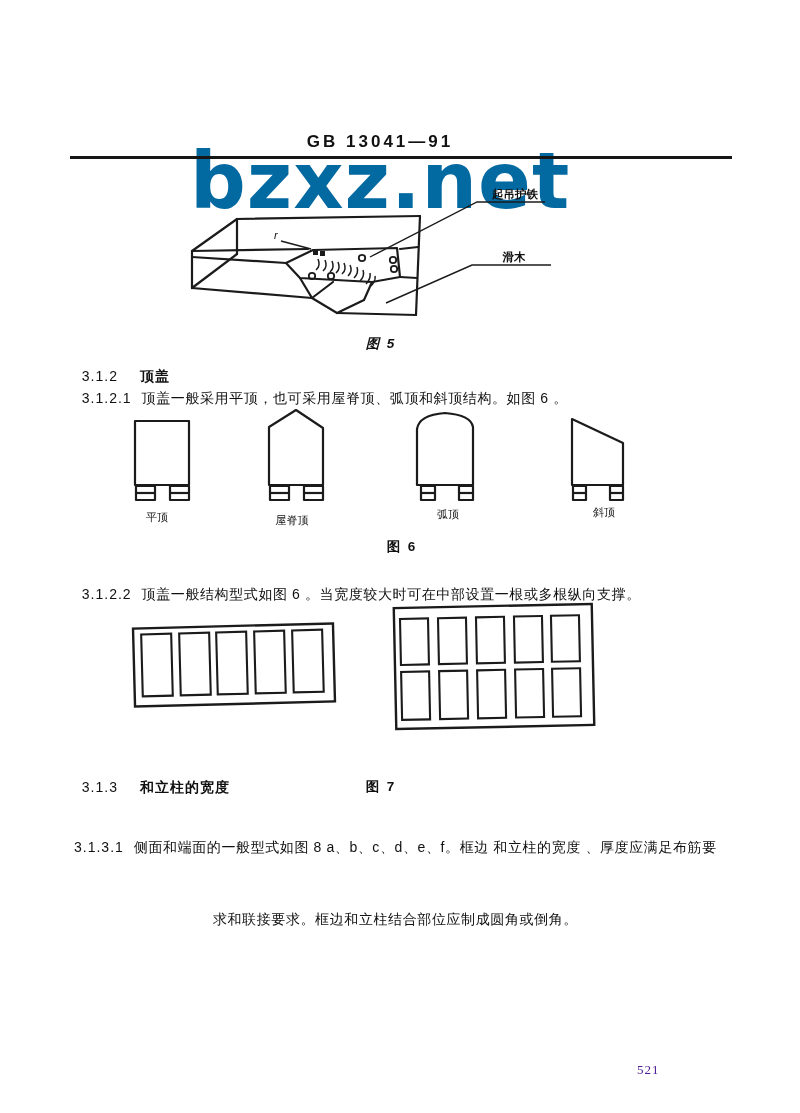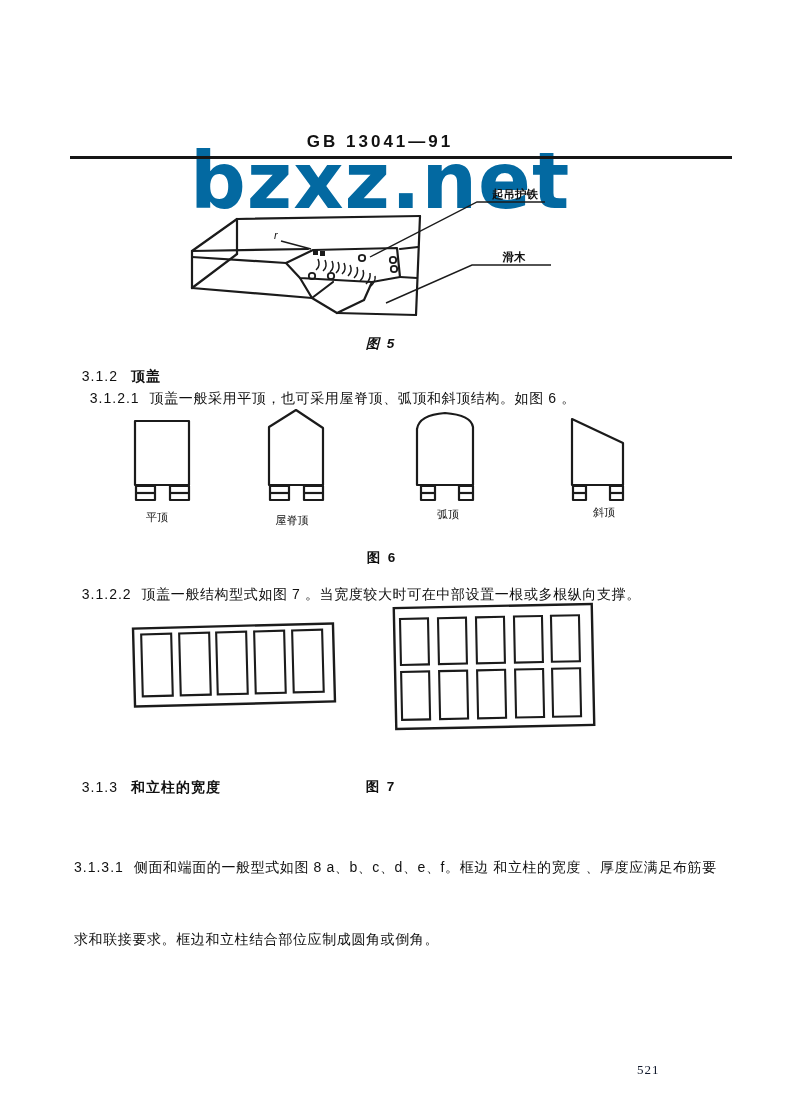--- a/index.html
+++ b/index.html
@@ -36,27 +36,27 @@
     left:0;width:760px;text-align:center;
     font-size:13.5px;font-weight:bold;
     white-space:pre;z-index:2;
   }
   .para,.heading{
     left:74px;z-index:2;
     font-size:14px;line-height:16px;
     white-space:pre;
   }
   .num{font-weight:normal;letter-spacing:1px;}
-  .heading .ttl{font-weight:bold;margin-left:13px;letter-spacing:1px;text-align:center;}
+  .heading .ttl{font-weight:bold;margin-left:22px;letter-spacing:1px;text-align:center;}
   .para .txt{margin-left:10px;letter-spacing:0.6px;}
   .twolines{line-height:24px;}
   .page-num{
     left:637px;top:1062px;
     font-family:"Liberation Serif",serif;
-    font-size:13px;color:#0f172a;letter-spacing:1px;z-index:2;
+    font-size:13px;color:#4c1d95;letter-spacing:1px;z-index:2;
   }
 </style>
 </head>
 <body>
 
 <div class="abs watermark">bzxz.net</div>
 
 <div class="abs std-code">GB 13041—91</div>
 <div class="abs rule"></div>
 
@@ -116,21 +116,21 @@
   <text x="415" y="15" font-size="11.5" text-anchor="middle" font-weight="bold">起吊护铁</text>
   <text x="414" y="78" font-size="11.5" text-anchor="middle" font-weight="bold">滑木</text>
 </svg>
 
 <div class="abs caption" style="top:335px;font-style:italic;">图  5</div>
 
 <div class="abs heading" style="top:352px;">
   <span class="num">3.1.2</span><span class="ttl">顶盖</span>
 </div>
 
-<div class="abs para" style="top:374px;margin-left:8px;">
+<div class="abs para" style="top:374px;">
   <span class="num">3.1.2.1</span><span class="txt">顶盖一般采用平顶，也可采用屋脊顶、弧顶和斜顶结构。如图 6 。</span>
 </div>
 
 <svg class="abs" style="left:120px;top:402px;" width="520" height="128" viewBox="0 0 520 128">
   <g stroke="#1b1b1b" stroke-width="2.2" fill="none" stroke-linejoin="round">
 
     <g>
       <rect x="15" y="19" width="54" height="64"></rect>
       <rect x="16" y="84" width="19" height="14"></rect>
         <path d="M16,91 L35,91"></path>
@@ -161,24 +161,24 @@
       <rect x="490" y="84" width="13" height="14"></rect>
         <path d="M490,91 L503,91"></path>
     </g>
   </g>
   <text x="37" y="119" font-size="11" text-anchor="middle">平顶</text>
   <text x="172" y="122" font-size="11" text-anchor="middle">屋脊顶</text>
   <text x="328" y="116" font-size="11" text-anchor="middle">弧顶</text>
   <text x="484" y="114" font-size="11" text-anchor="middle">斜顶</text>
 </svg>
 
-<div class="abs caption" style="top:549px;width:762px;">图  6</div>
+<div class="abs caption" style="top:538px;width:762px;padding-left:20px;">图  6</div>
 
 <div class="abs para" style="top:570px;">
-  <span class="num">3.1.2.2</span><span class="txt">顶盖一般结构型式如图 7 。当宽度较大时可在中部设置一根或多根纵向支撑。</span>
+  <span class="num">3.1.2.2</span><span class="txt">顶盖一般结构型式如图 6 。当宽度较大时可在中部设置一根或多根纵向支撑。</span>
 </div>
 
 <svg class="abs" style="left:125px;top:597px;" width="480" height="142" viewBox="0 0 480 142">
   <g stroke="#1b1b1b" stroke-width="2.4" fill="none">
     <g transform="rotate(-1.5 109 68)">
       <rect x="9" y="29" width="200" height="78"></rect>
       <rect x="17" y="35" width="30" height="62" stroke-width="2.1"></rect>
       <rect x="55" y="35" width="30" height="62" stroke-width="2.1"></rect>
       <rect x="92" y="35" width="30" height="62" stroke-width="2.1"></rect>
       <rect x="130" y="35" width="30" height="62" stroke-width="2.1"></rect>
@@ -199,18 +199,18 @@
     </g>
   </g>
 </svg>
 
 <div class="abs caption" style="top:778px;">图  7</div>
 
 <div class="abs heading" style="top:763px;">
   <span class="num">3.1.3</span><span class="ttl">和立柱的宽度</span>
 </div>
 
-<div class="abs para twolines" style="top:807px;">
+<div class="abs para twolines" style="top:787px;text-align:center;">
   <div><span class="num">3.1.3.1</span><span class="txt">侧面和端面的一般型式如图 8 a、b、c、d、e、f。框边 和立柱的宽度 、厚度应满足布筋要</span></div>
   <div><span style="letter-spacing:0.6px;margin-top:16px;">求和联接要求。框边和立柱结合部位应制成圆角或倒角。</span></div>
 </div>
 
 <div class="abs page-num">521</div>
 
 </body></html>

